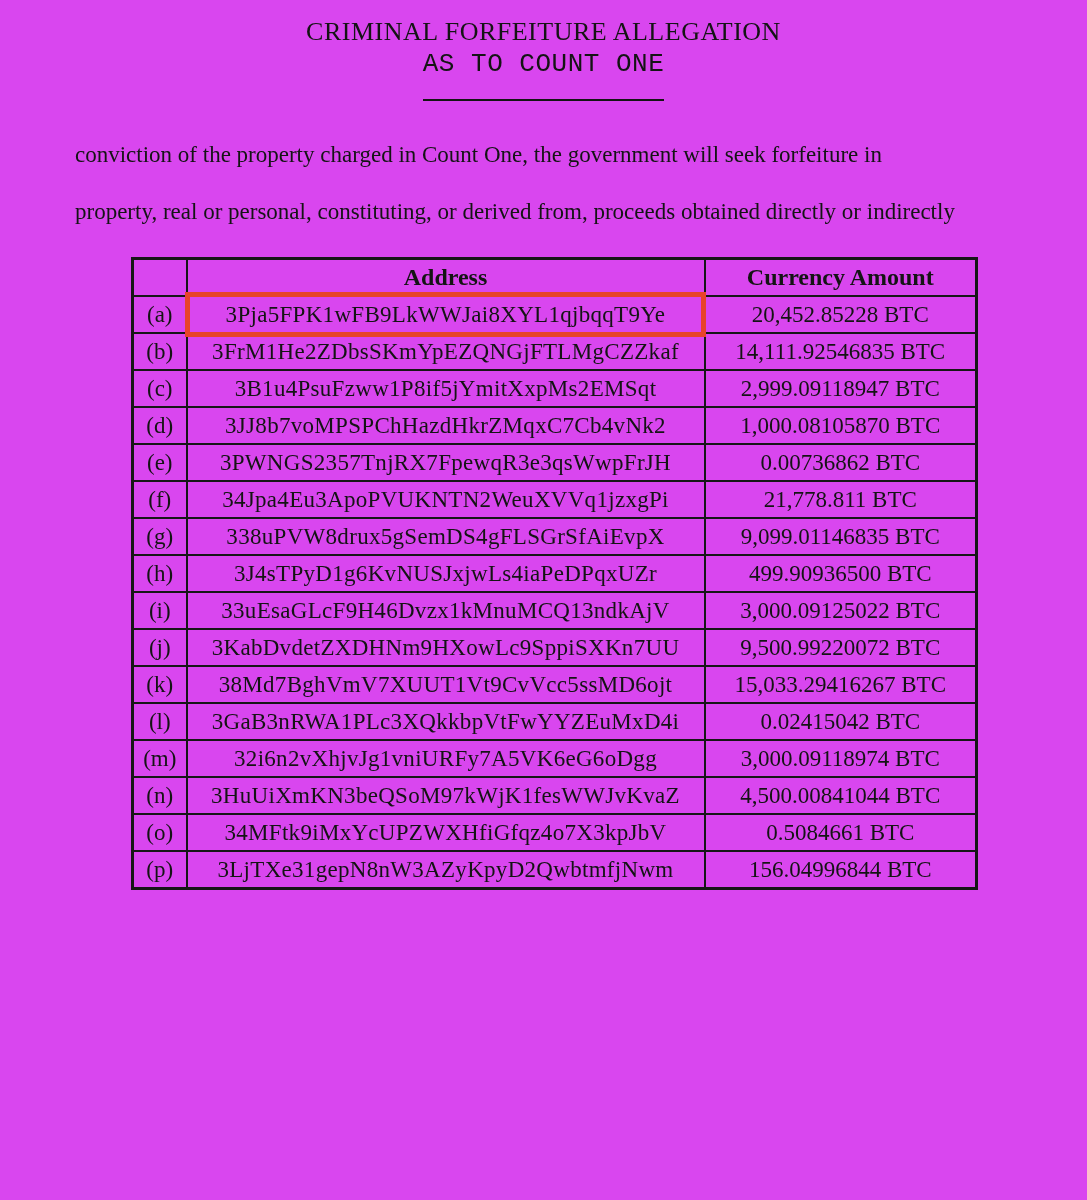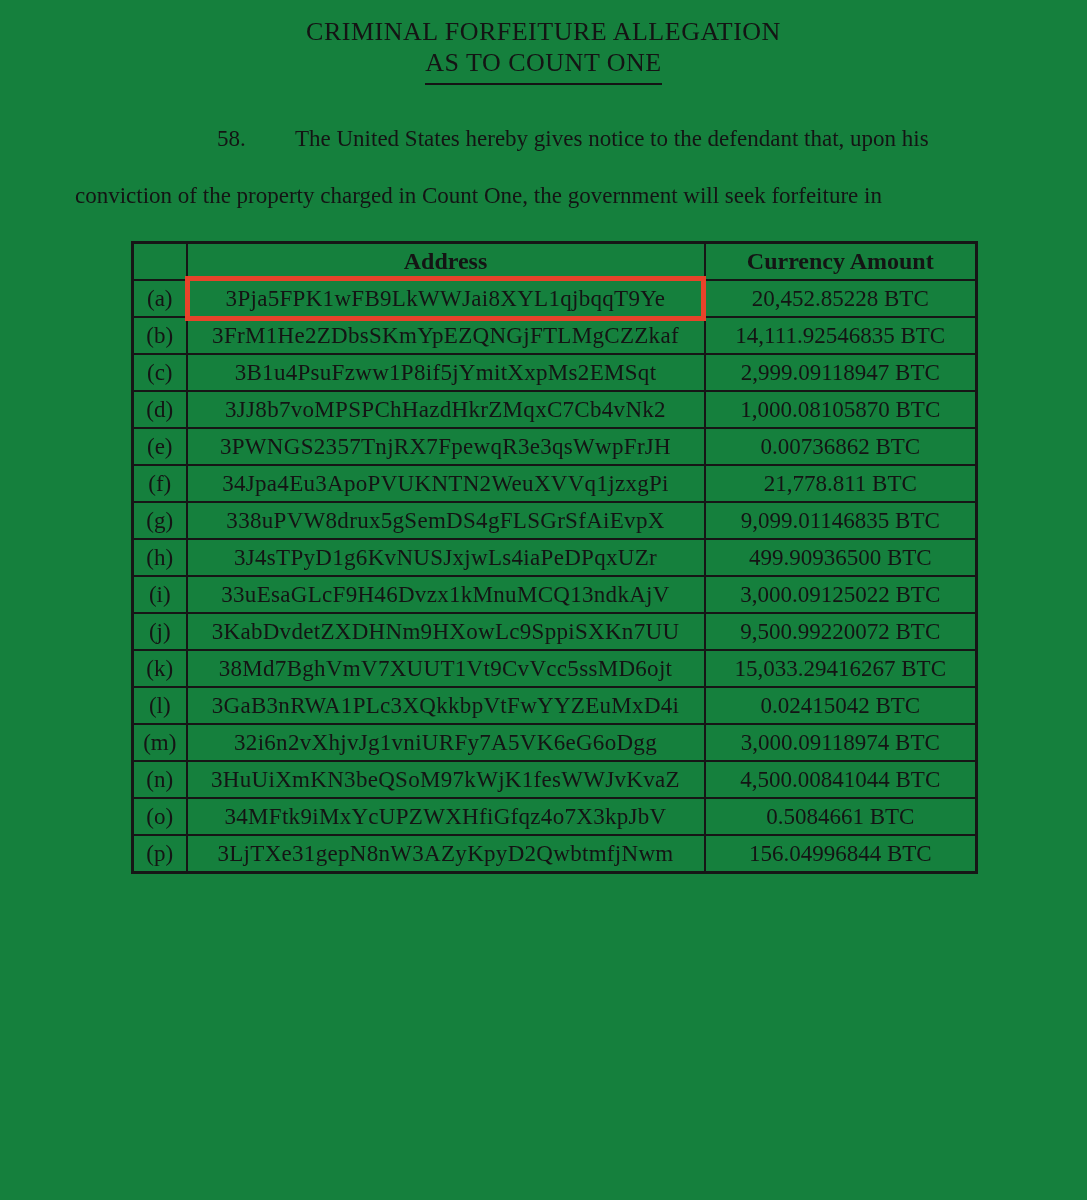--- a/index.html
+++ b/index.html
@@ -4,39 +4,40 @@
 <style>
   html, body {
     margin: 0;
     padding: 0;
     background: #ffffff;
   }
   .page {
     position: relative;
     width: 1087px;
     height: 1200px;
-    background: #15803d;
+    background: #d946ef;
     color: #141414;
     font-family: "Liberation Serif", "DejaVu Serif", serif;
     overflow: hidden;
     box-sizing: border-box;
     padding-top: 16px;
     -webkit-font-smoothing: antialiased;
   }
   
   .title-block {
     text-align: center;
     line-height: 31px;
     font-size: 26px;
     letter-spacing: 0.5px;
   }
   .title-underlined span {
     display: inline-block;
     border-bottom: 2.5px solid #141414;
-    padding-bottom: 5px;
+    padding-bottom: 19px;
+    font-family: Liberation Mono, monospace;
   }
   
   .paragraph {
     margin: 25px 75px 0 75px;
     font-size: 23px;
   }
   .para-line {
     height: 57px;
     line-height: 57px;
     white-space: nowrap;
@@ -89,24 +90,22 @@
 <body>
 
 <div class="page">
 
   <div class="title-block">
     <div>CRIMINAL FORFEITURE ALLEGATION</div>
     <div class="title-underlined"><span>AS TO COUNT ONE</span></div>
   </div>
 
   <div class="paragraph">
-    <div class="para-line">
-      <span class="para-num">58.</span><span>The United States hereby gives notice to the defendant that, upon his</span>
-    </div>
     <div class="para-line">conviction of the property charged in Count One, the government will seek forfeiture in</div>
+    <div class="para-line">property, real or personal, constituting, or derived from, proceeds obtained directly or indirectly</div>
   </div>
 
   <table class="forfeiture">
     <colgroup>
         <col class="c1">
         <col class="c2">
         <col class="c3">
       </colgroup>
     <thead>
       <tr>

